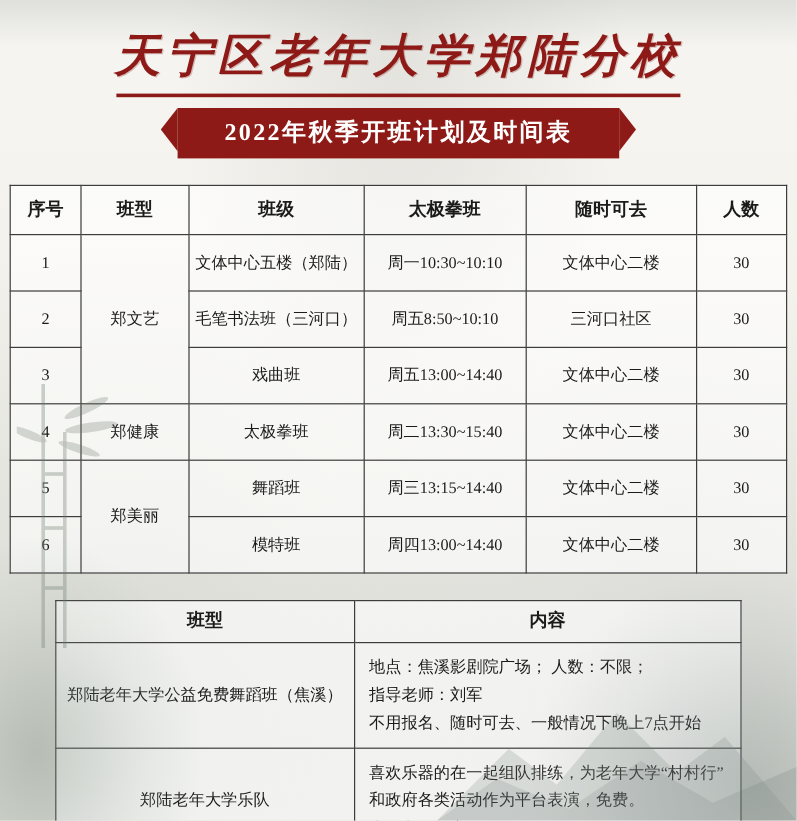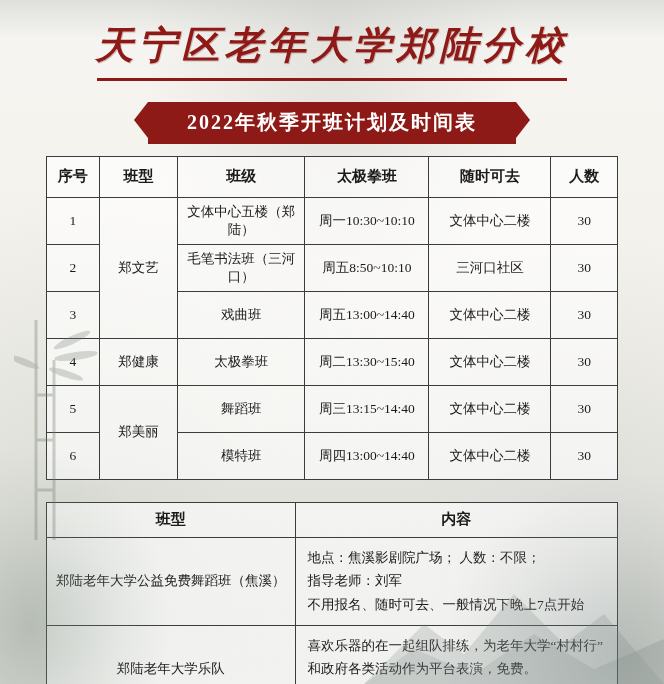--- a/index.html
+++ b/index.html
@@ -67,39 +67,39 @@
     height: 150px;
     opacity: 0.5;
     pointer-events: none;
   }
   .title-wrap {
     position: relative;
     text-align: center;
     padding-top: 26px;
   }
   .main-title {
-    font-family: Liberation Mono, monospace;
+    font-family: Liberation Serif, serif;
     font-size: 38px;
     font-weight: bold;
     letter-spacing: 5px;
     color: #8d1a16;
     text-shadow: 1px 1px 0 rgba(120,20,16,0.25);
     font-style: italic;
     line-height: 1.15;
   }
   .title-rule {
     width: 470px;
     height: 3px;
     margin: 8px auto 0;
     background: #8d1a16;
   }
   .subtitle-bar {
     position: relative;
     width: 368px;
-    margin: 21px auto 0;
+    margin: 9px auto 0;
     background: #8d1a16;
     color: #ffffff;
     font-size: 20px;
     font-weight: bold;
     letter-spacing: 2px;
     padding: 7px 0 8px;
     text-align: center;
   }
   .subtitle-bar:before,
   .subtitle-bar:after {
@@ -130,22 +130,22 @@
     color: #1b1b1b;
     text-align: center;
     font-weight: normal;
     padding: 0 4px;
   }
   .tbl th {
     font-weight: bold;
     font-size: 15px;
   }
   #schedule-table {
-    width: 572px;
-    margin-top: 12px;
+    width: 648px;
+    margin-top: 22px;
   }
   #schedule-table th { height: 40px; }
   #schedule-table td { height: 46px; }
   #content-table {
     width: 572px;
     margin-top: 22px;
   }
   #content-table th { height: 34px; }
   #content-table td { height: 44px; }
   .cell-left {

